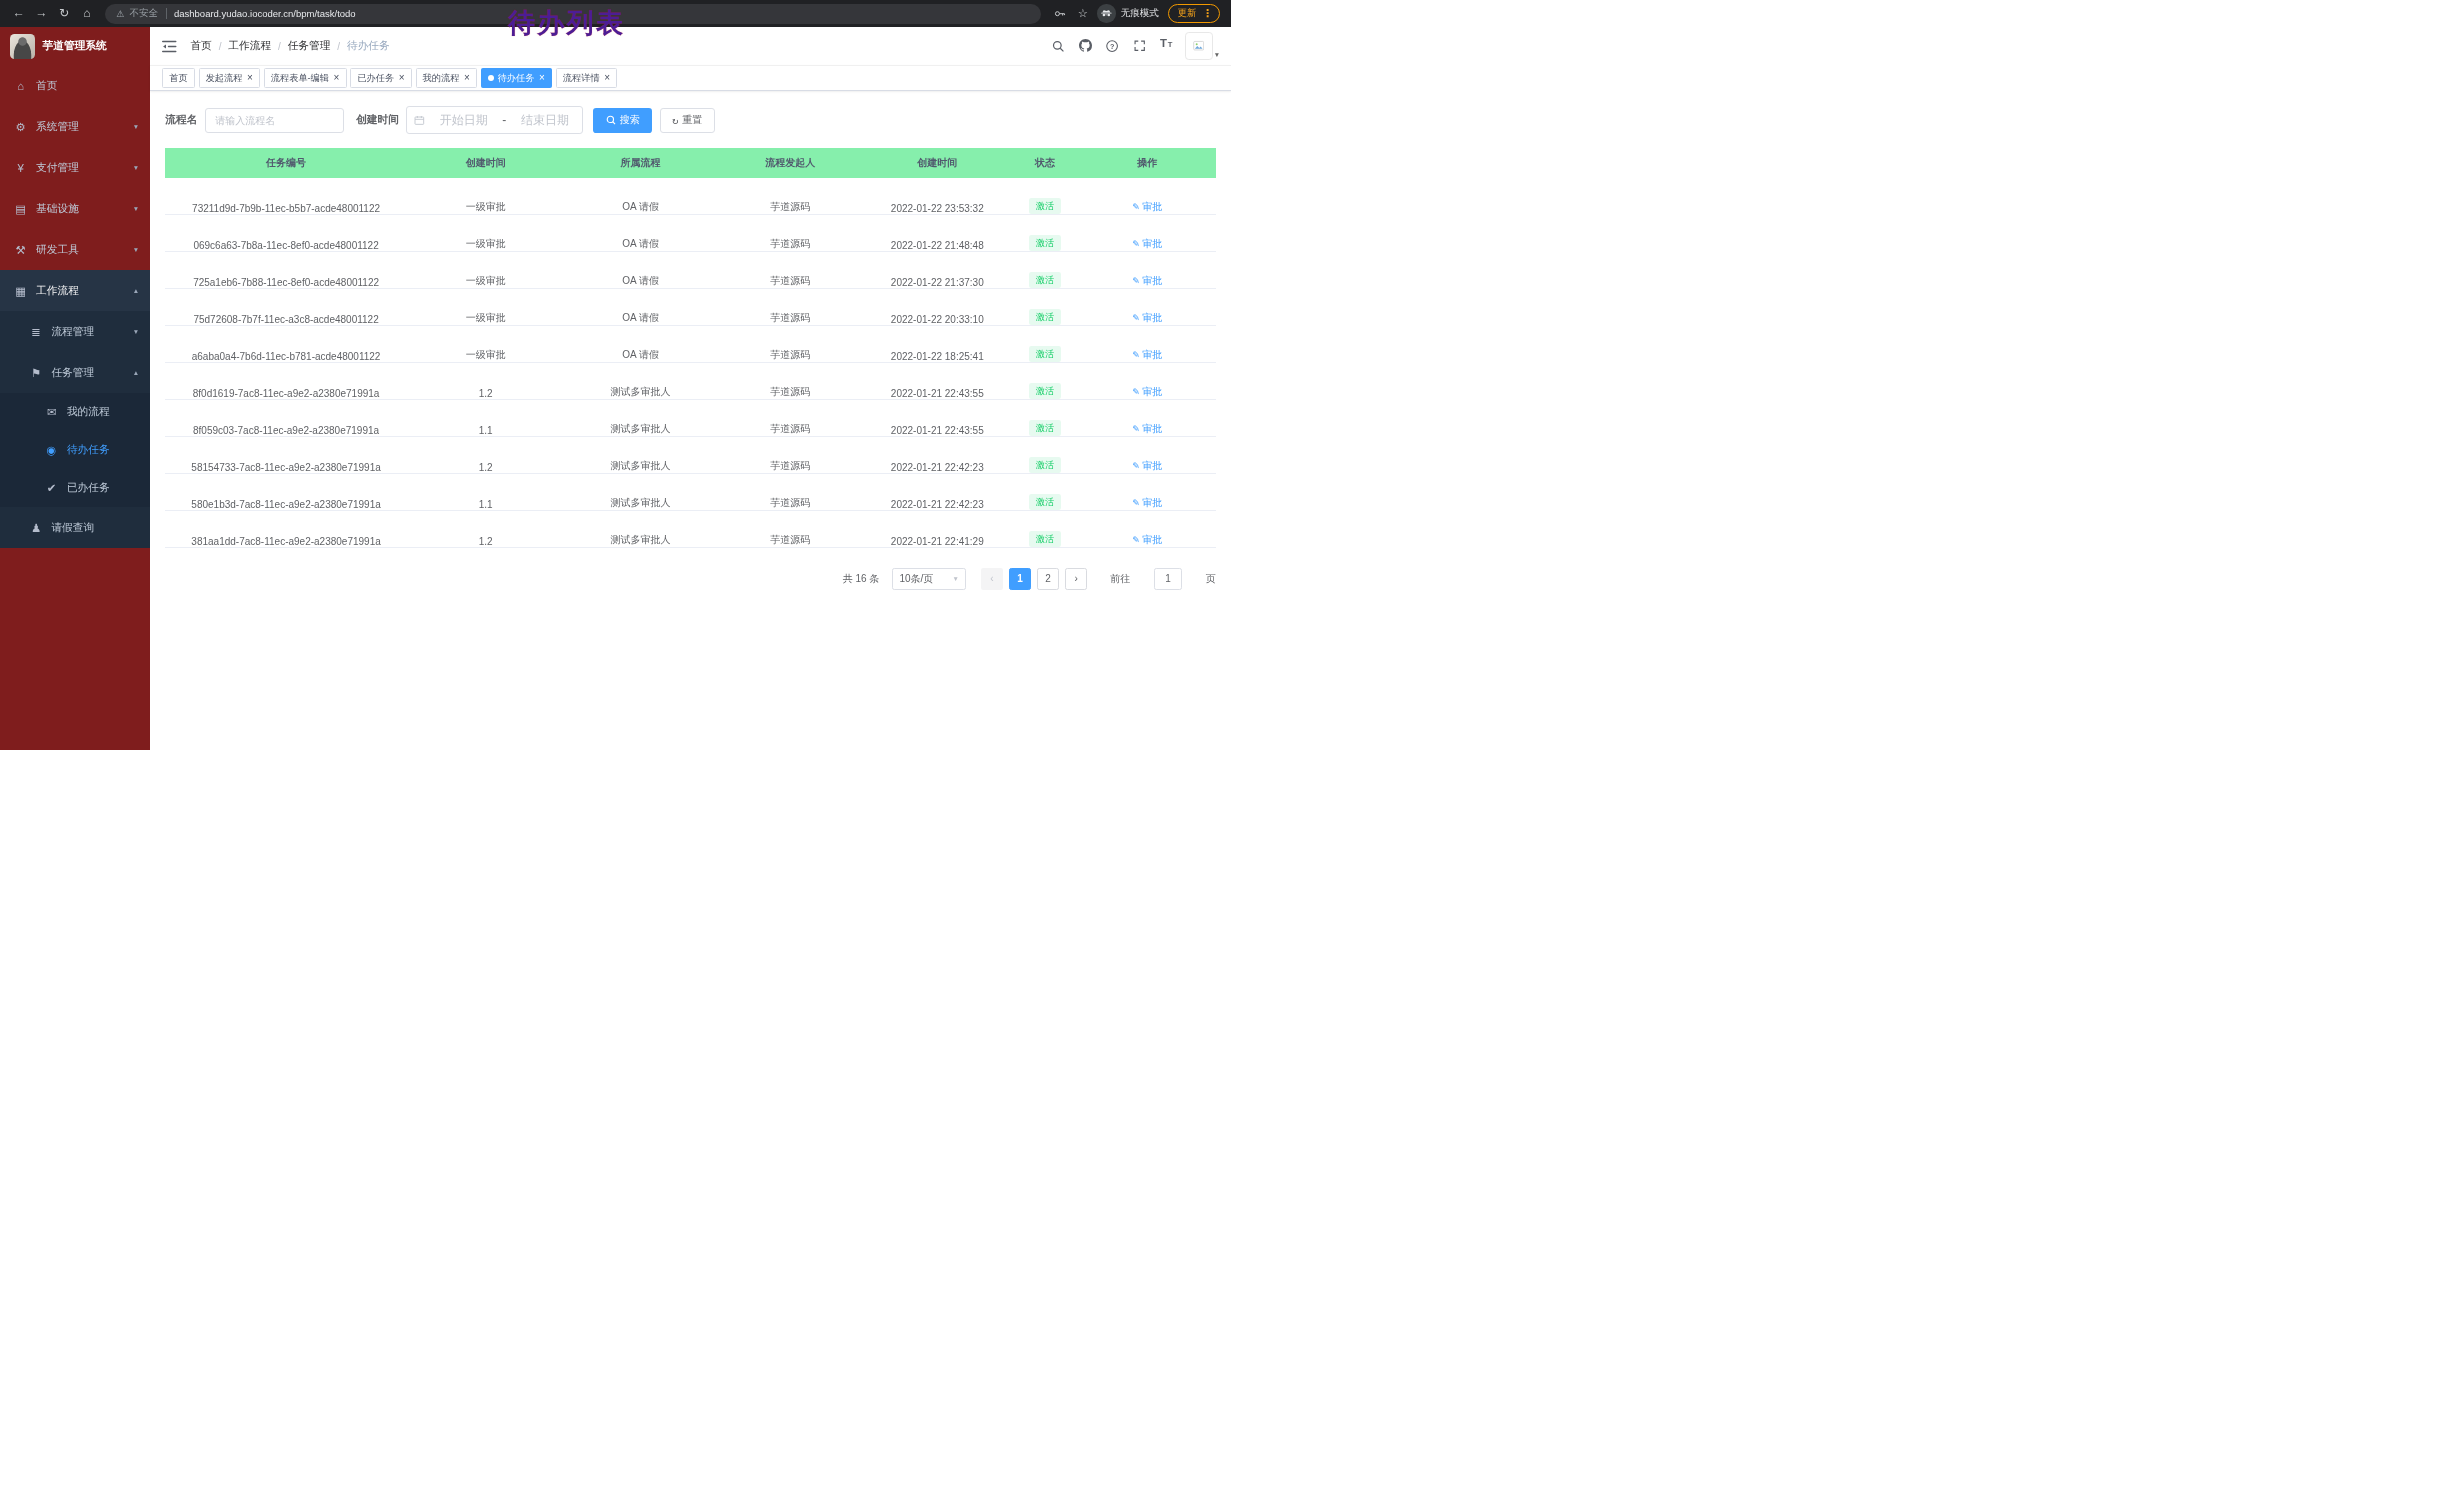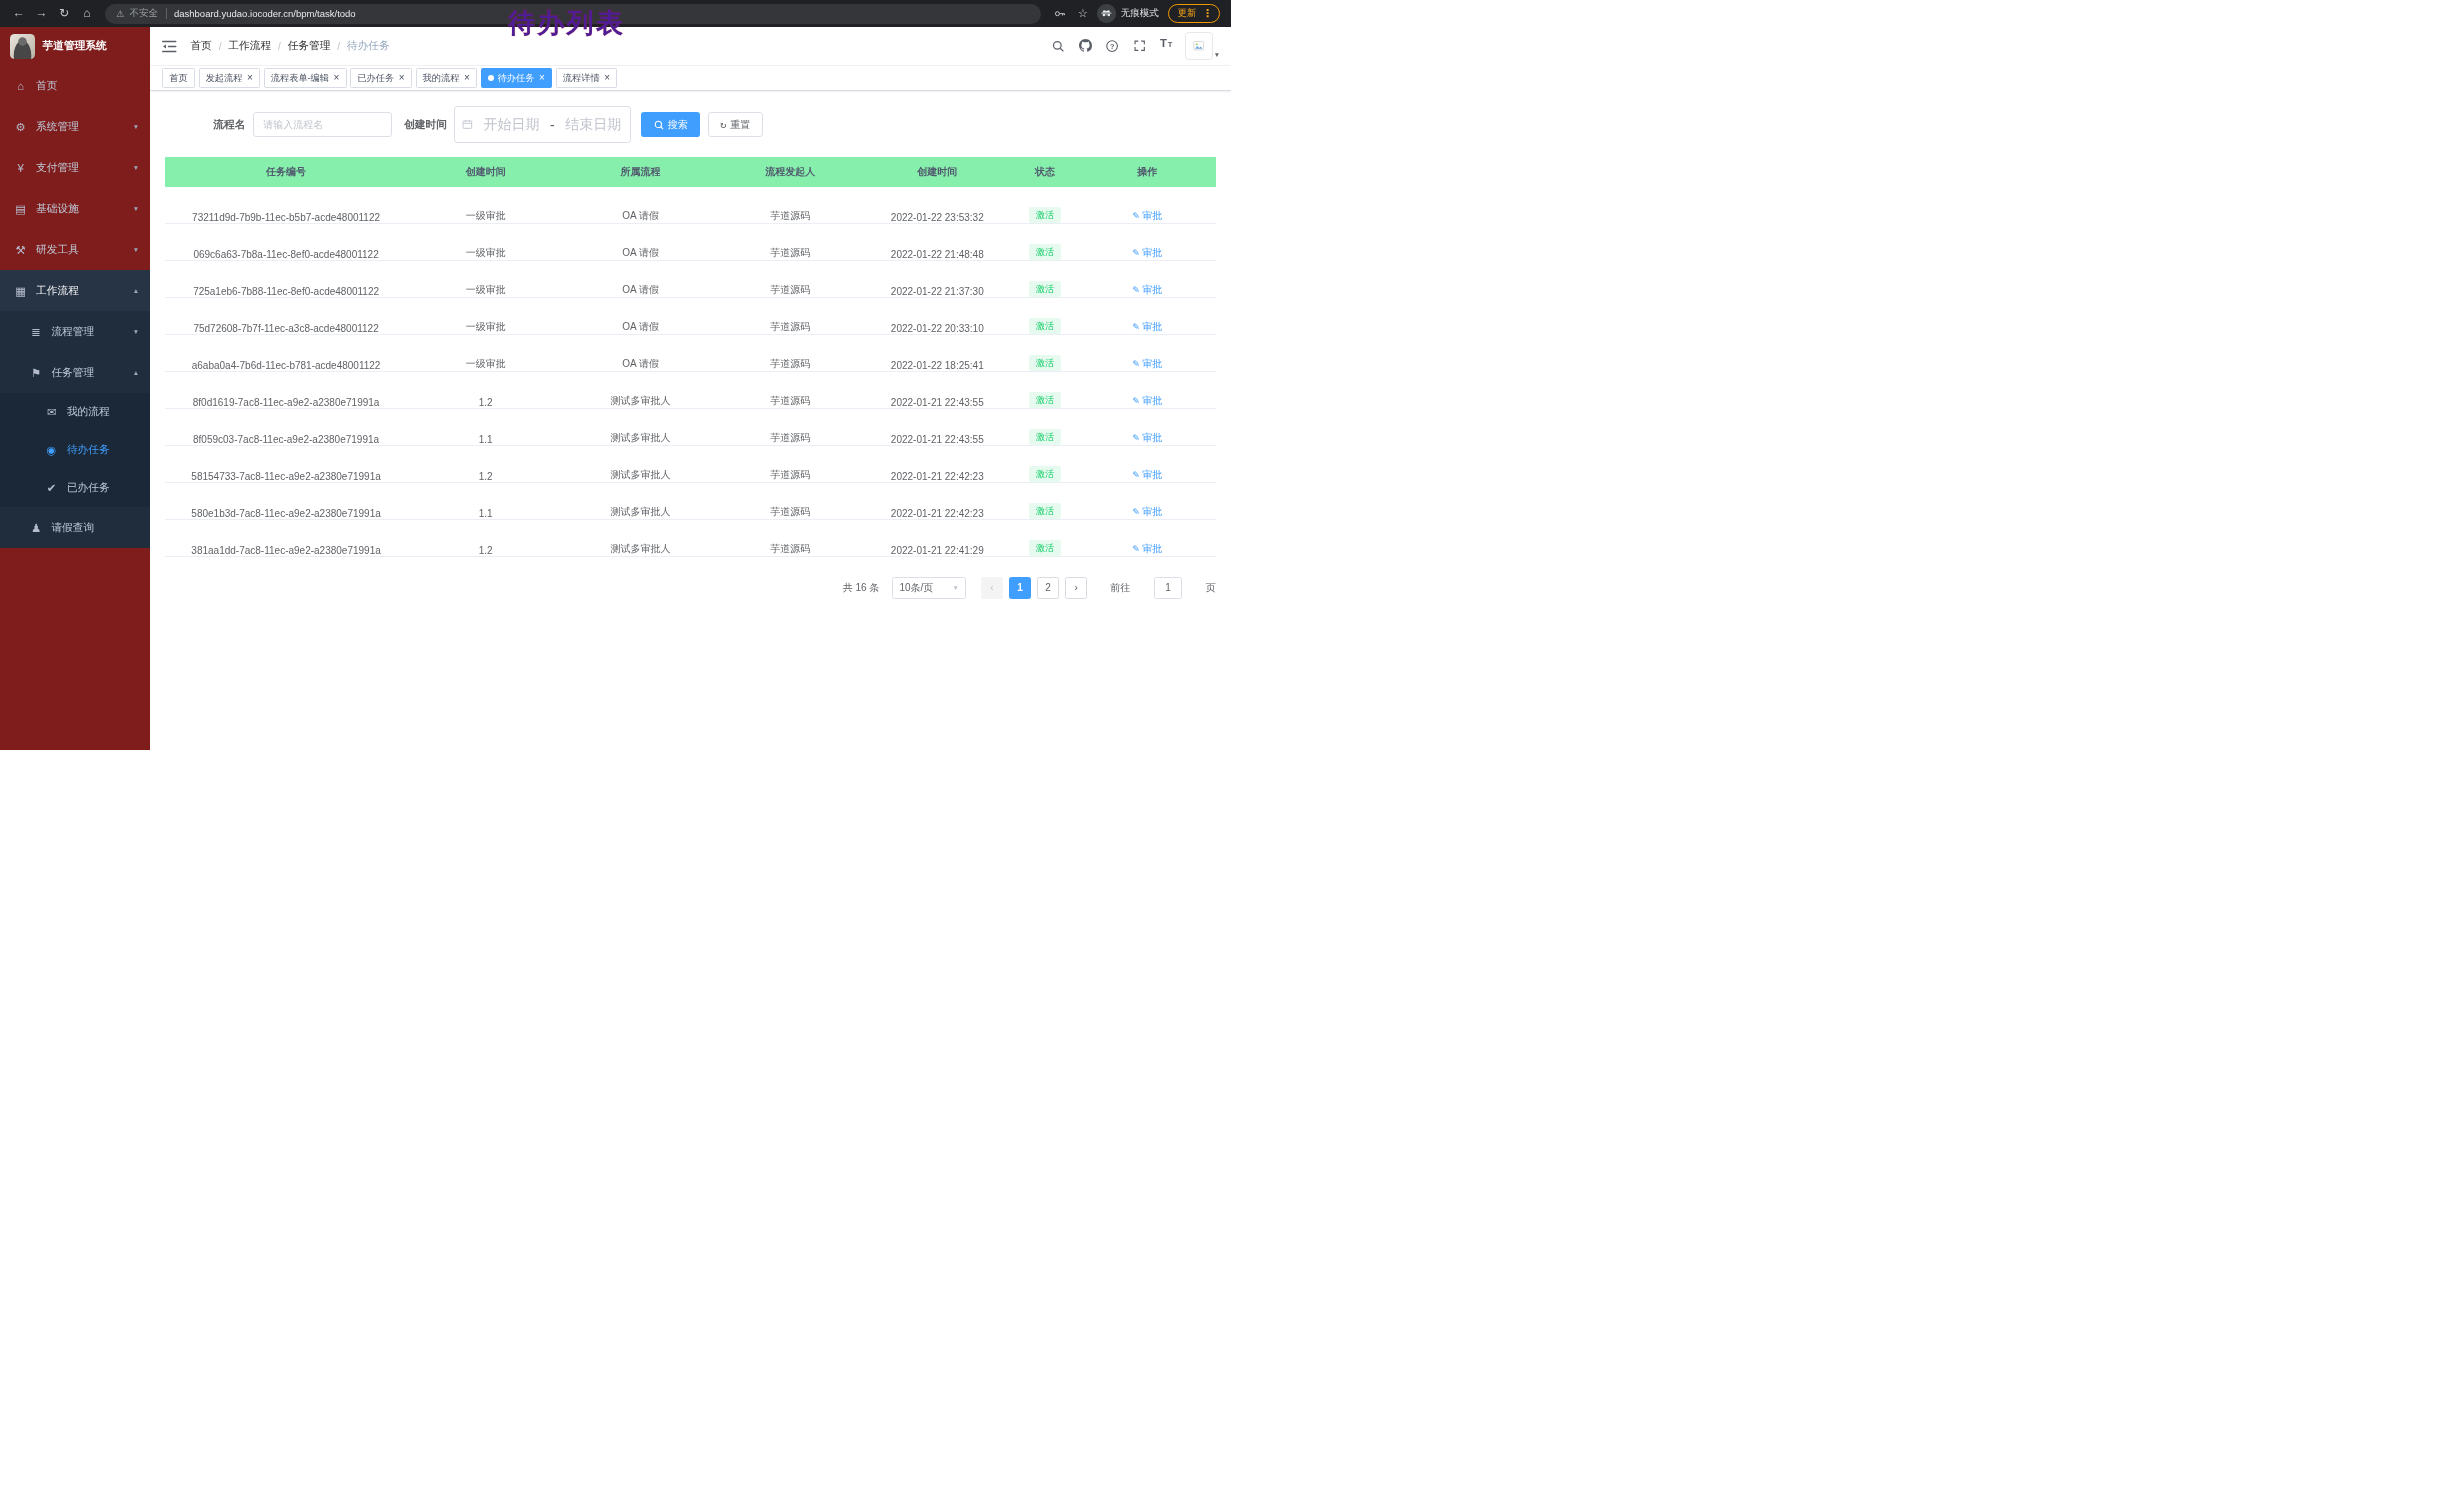--- a/index.html
+++ b/index.html
@@ -63,25 +63,25 @@
 
 
 .tabbar{height:26px;display:flex;align-items:center;gap:3.8px;padding:0 12.2px;border-top:0.8px solid #f0f0f0;border-bottom:0.8px solid #d8dce5;box-shadow:0 0.8px 2.3px 0 rgba(0,0,0,.10);flex-shrink:0;background:#fff;position:relative;z-index:2;}
 .tag{display:inline-flex;align-items:center;gap:3.8px;height:20px;padding:0 6.1px;border:0.8px solid #d8dce5;background:#fff;color:#495060;font-size:9.2px;cursor:pointer;border-radius:1.5px;white-space:nowrap;}
 .tag.active{background:#409eff;border-color:#409eff;color:#fff;}
 .tag-dot{width:6.1px;height:6.1px;border-radius:50%;background:#fff;flex-shrink:0;}
 .tag-close{font-size:10px;line-height:1;margin-left:0.8px;}
 
 
 .content{flex:1;padding:15.3px 15.3px 0;overflow:hidden;}
-.filters{display:flex;align-items:center;font-size:10.7px;color:#606266;margin-bottom:13.7px;margin-left:48px;}
+.filters{display:flex;align-items:center;font-size:10.7px;color:#606266;margin-bottom:13.7px;}
 .f-label{font-weight:700;margin-right:7.6px;white-space:nowrap;}
 .f-input{width:139px;height:25px;border:0.8px solid #dcdfe6;border-radius:3.1px;padding:0 9.2px;font-size:10px;color:#606266;outline:none;margin-right:12.2px;font-family:inherit;}
 .f-input::placeholder{color:#c0c4cc;}
-.daterange{width:177px;height:37px;border:0.8px solid #dcdfe6;border-radius:3.1px;display:flex;align-items:center;padding:0 6.9px;color:#c0c4cc;font-size:14px;margin-right:10px;gap:8px;cursor:pointer;}
+.daterange{width:177px;height:28px;border:0.8px solid #dcdfe6;border-radius:3.1px;display:flex;align-items:center;padding:0 6.9px;color:#c0c4cc;font-size:12px;margin-right:10px;gap:8px;cursor:pointer;}
 .dr-ic{display:flex;align-items:center;color:#c0c4cc;}
 .dr-ph{flex:1;text-align:center;white-space:nowrap;}
 .dr-sep{color:#606266;}
 .btn{height:25px;display:inline-flex;align-items:center;gap:3.8px;border-radius:3.1px;font-size:10px;padding:0 11.4px;cursor:pointer;border:0.8px solid transparent;font-family:Liberation Mono, monospace;white-space:nowrap;}
 .btn-primary{background:#409eff;color:#fff;margin-right:7.6px;}
 .btn-plain{background:#fff;border-color:#dcdfe6;color:#606266;}
 .reset-ic{font-size:10.7px;}
 
 
 .table{width:100%;}

